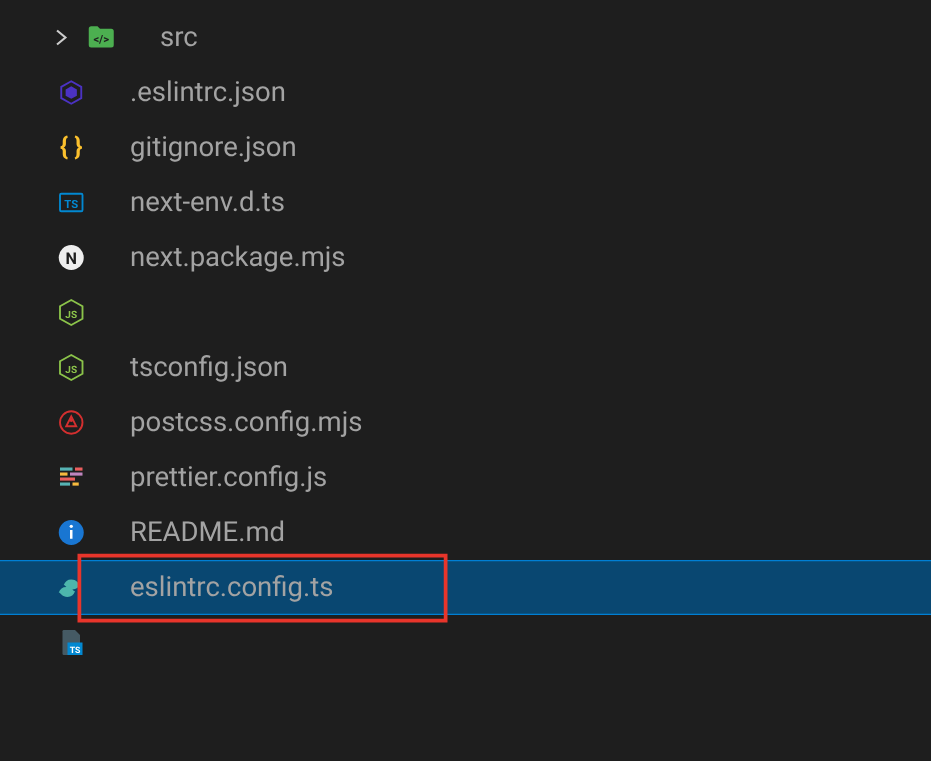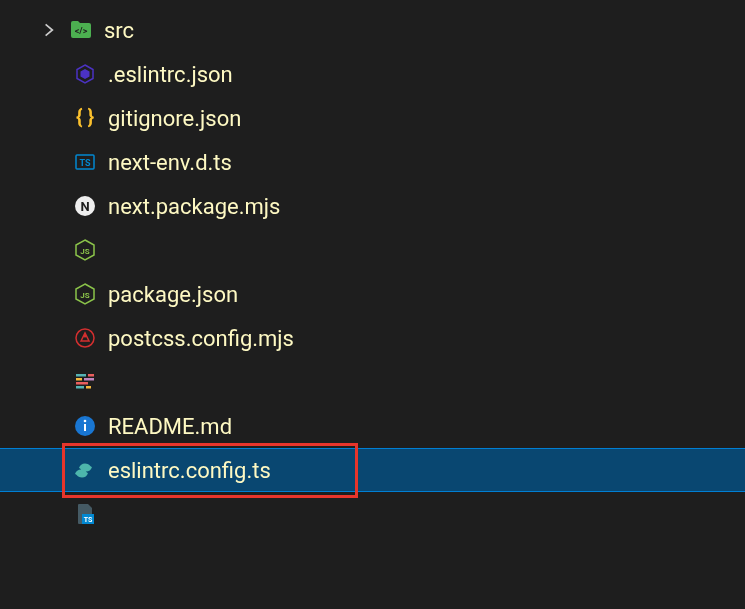--- a/index.html
+++ b/index.html
@@ -24,21 +24,21 @@
       align-items: center;
       height: 44px;
       cursor: pointer;
       font-size: 22px;
       position: relative;
     }
     .tree-row.folder {
       padding-left: 38px;
     }
     .tree-row.file {
-      padding-left: 72px;
+      padding-left: 44px;
     }
     .tree-row.selected {
       background-color: #094771;
       border-top: 1px solid #007fd4;
       border-bottom: 1px solid #007fd4;
     }
     .tree-row .chevron {
       width: 22px;
       height: 22px;
       margin-right: 8px;
@@ -50,22 +50,23 @@
     .tree-row .icon {
       width: 26px;
       height: 26px;
       margin-right: 10px;
       display: flex;
       align-items: center;
       justify-content: center;
       flex-shrink: 0;
     }
     .tree-row .label {
-      color: #fef9c3;
+      color: #a3a3a3;
       white-space: nowrap;
+      margin-left: 24px;
     }
     .highlight-box {
       position: absolute;
       border: 3px solid #e8352b;
       left: 62px;
       top: -6px;
       width: 296px;
       height: 55px;
       pointer-events: none;
     }
@@ -142,21 +143,21 @@
     </span>
   </div>
 
   <div class="tree-row file">
     <span class="icon">
       <svg width="24" height="24" viewBox="0 0 24 24">
           <polygon points="12,2 21,7 21,17 12,22 3,17 3,7" fill="none" stroke="#8bc34a" stroke-width="1.5"></polygon>
           <text x="12" y="16" font-size="8" fill="#8bc34a" text-anchor="middle" font-weight="bold">JS</text>
         </svg>
     </span>
-    <span class="label">package.json</span>
+    <span class="label">tsconfig.json</span>
   </div>
 
   <div class="tree-row file">
     <span class="icon">
       <svg width="24" height="24" viewBox="0 0 24 24">
           <circle cx="12" cy="12" r="9" fill="none" stroke="#d32f2f" stroke-width="1.5"></circle>
           <path d="M8 15l4-8 4 8H8z" fill="none" stroke="#d32f2f" stroke-width="1.5"></path>
           <circle cx="12" cy="10" r="1.5" fill="#d32f2f"></circle>
         </svg>
     </span>
@@ -168,20 +169,21 @@
       <svg width="24" height="24" viewBox="0 0 24 24">
         <rect x="3" y="4" width="10" height="2.5" fill="#56b3b4"></rect>
         <rect x="15" y="4" width="6" height="2.5" fill="#ea5e5e"></rect>
         <rect x="3" y="8" width="6" height="2.5" fill="#f7ba3e"></rect>
         <rect x="11" y="8" width="10" height="2.5" fill="#bf85bf"></rect>
         <rect x="3" y="12" width="12" height="2.5" fill="#ea5e5e"></rect>
         <rect x="3" y="16" width="8" height="2.5" fill="#56b3b4"></rect>
         <rect x="13" y="16" width="5" height="2.5" fill="#f7ba3e"></rect>
       </svg>
     </span>
+    <span class="label">prettier.config.js</span>
   </div>
 
   <div class="tree-row file">
     <span class="icon">
       <svg width="24" height="24" viewBox="0 0 24 24">
           <circle cx="12" cy="12" r="10" fill="#1976d2"></circle>
           <rect x="11" y="10" width="2" height="7" fill="#fff"></rect>
           <circle cx="12" cy="7" r="1.3" fill="#fff"></circle>
         </svg>
     </span>

